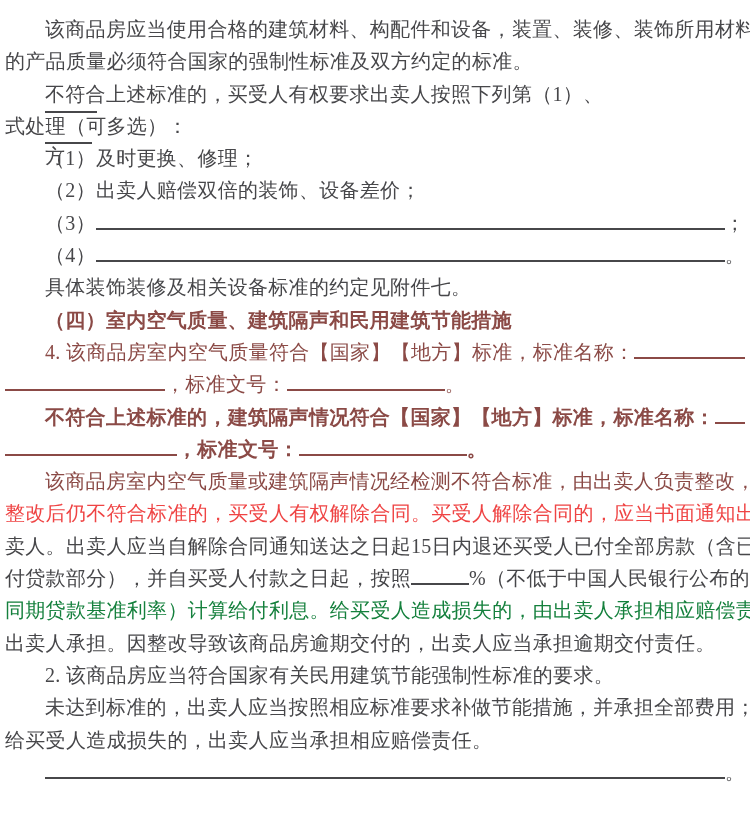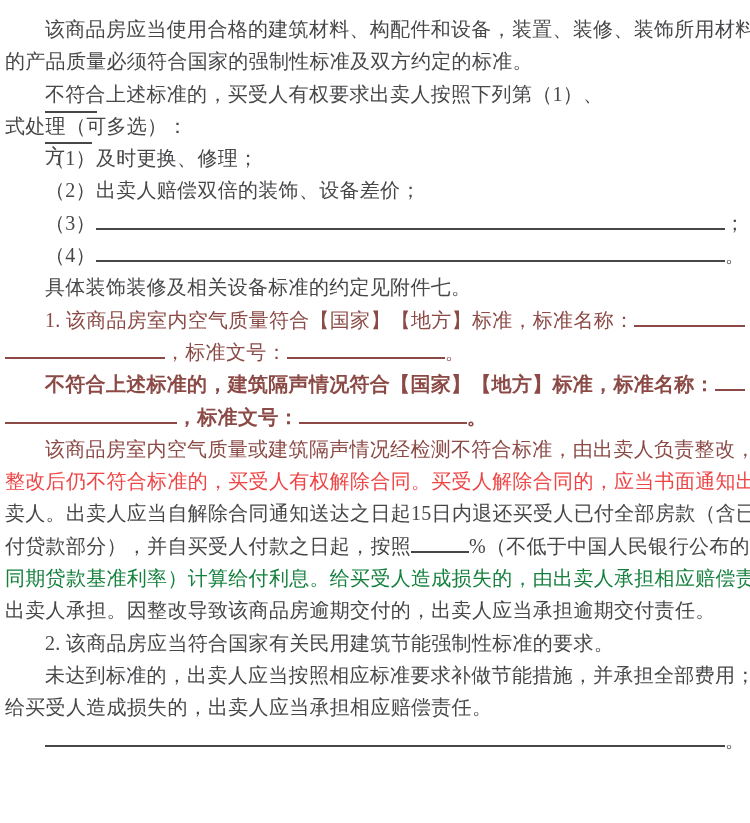--- a/index.html
+++ b/index.html
@@ -53,21 +53,22 @@
   <div class="doc-body">
       <div class="line ind" style="color: rgb(71, 71, 74);"><span class="txt">该商品房应当使用合格的建筑材料、构配件和设备，装置、装修、装饰所用材料</span></div>
       <div class="line" style="color: rgb(71, 71, 74);"><span class="txt">的产品质量必须符合国家的强制性标准及双方约定的标准。</span></div>
       <div class="line ind" style="color: rgb(71, 71, 74); flex-direction: column;"><span class="txt">不符合上述标准的，买受人有权要求出卖人按照下列第（1）、</span><span class="blank" style="width: 52px;"></span><span class="txt">、</span><span class="blank" style="width: 47px;"></span><span class="txt">方</span></div>
       <div class="line" style="color: rgb(71, 71, 74);"><span class="txt">式处理（可多选）：</span></div>
       <div class="line ind" style="color: rgb(71, 71, 74);"><span class="txt">（1）及时更换、修理；</span></div>
       <div class="line ind" style="color: rgb(71, 71, 74); align-items: flex-end;"><span class="txt">（2）出卖人赔偿双倍的装饰、设备差价；</span></div>
       <div class="line ind" style="color: rgb(71, 71, 74);"><span class="txt">（3）</span><span class="blank fill"></span><span class="txt">；</span></div>
       <div class="line ind" style="color: rgb(71, 71, 74);"><span class="txt">（4）</span><span class="blank fill"></span><span class="txt">。</span></div>
       <div class="line ind" style="color: rgb(71, 71, 74);"><span class="txt">具体装饰装修及相关设备标准的约定见附件七。</span></div>
-      <div class="line ind" style="color: rgb(139, 74, 70);"><span class="txt">1. 该商品房室内空气质量符合【国家】【地方】标准，标准名称：</span><span class="blank fill"></span></div>
+      <div class="line ind bold" style="color: rgb(139, 74, 70);"><span class="txt">（四）室内空气质量、建筑隔声和民用建筑节能措施</span></div>
+      <div class="line ind" style="color: rgb(139, 74, 70);"><span class="txt">4. 该商品房室内空气质量符合【国家】【地方】标准，标准名称：</span><span class="blank fill"></span></div>
       <div class="line" style="color: rgb(139, 74, 70);"><span class="blank" style="width: 160px;"></span><span class="txt">，标准文号：</span><span class="blank" style="width: 158px;"></span><span class="txt">。</span></div>
       <div class="line ind bold" style="color: rgb(139, 74, 70);"><span class="txt">不符合上述标准的，建筑隔声情况符合【国家】【地方】标准，标准名称：</span><span class="blank fill"></span></div>
       <div class="line bold" style="color: rgb(139, 74, 70);"><span class="blank" style="width: 172px;"></span><span class="txt">，标准文号：</span><span class="blank" style="width: 168px;"></span><span class="txt">。</span></div>
       <div class="line ind" style="color: rgb(139, 74, 70);"><span class="txt">该商品房室内空气质量或建筑隔声情况经检测不符合标准，由出卖人负责整改，</span></div>
       <div class="line" style="color: #ef4444;"><span class="txt">整改后仍不符合标准的，买受人有权解除合同。买受人解除合同的，应当书面通知出</span></div>
       <div class="line" style="color: rgb(71, 71, 74);"><span class="txt">卖人。出卖人应当自解除合同通知送达之日起15日内退还买受人已付全部房款（含已</span></div>
       <div class="line" style="color: rgb(71, 71, 74);"><span class="txt">付贷款部分），并自买受人付款之日起，按照</span><span class="blank" style="width: 58px;"></span><span class="txt">%（不低于中国人民银行公布的</span></div>
       <div class="line" style="color: #15803d;"><span class="txt">同期贷款基准利率）计算给付利息。给买受人造成损失的，由出卖人承担相应赔偿责</span></div>
       <div class="line" style="color: rgb(71, 71, 74);"><span class="txt">出卖人承担。因整改导致该商品房逾期交付的，出卖人应当承担逾期交付责任。</span></div>
       <div class="line ind" style="color: rgb(71, 71, 74);"><span class="txt">2. 该商品房应当符合国家有关民用建筑节能强制性标准的要求。</span></div>

